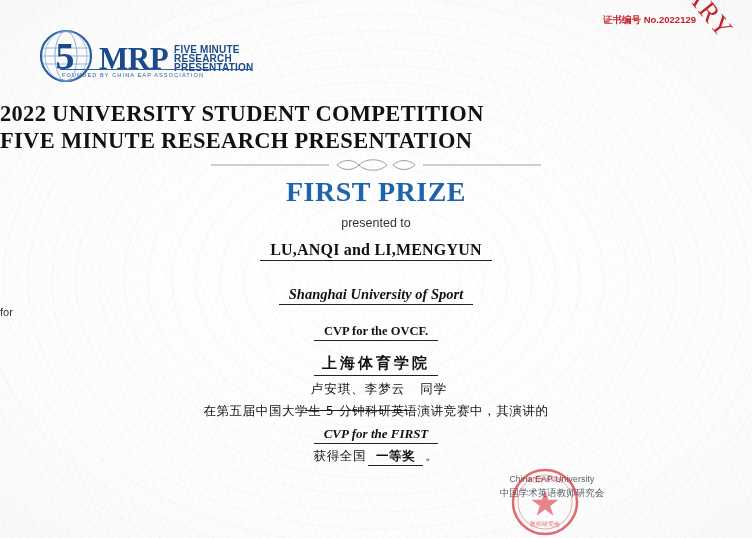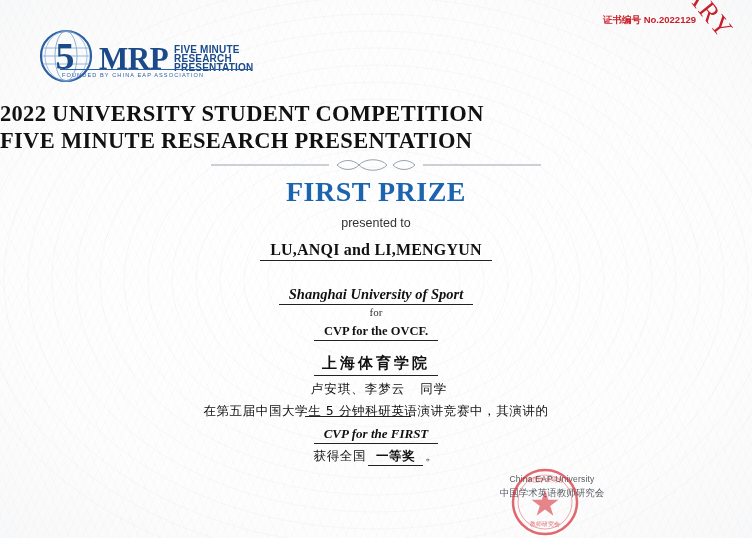--- a/index.html
+++ b/index.html
@@ -237,22 +237,22 @@
     font-size: 14.5px;
     color: #111111;
     border-bottom: 1px solid #222;
     padding: 0 10px 2px 10px;
   }
 
   .for-word {
     position: absolute;
     left: 0; right: 0;
     top: 306px;
-    text-align: center;
-    font-family: Liberation Serif, serif;
+    text-align: left;
+    font-family: Liberation Sans, sans-serif;
     font-size: 11px;
     color: #333333;
   }
 
   .topic-line {
     position: absolute;
     left: 0; right: 0;
     top: 321px;
     text-align: center;
   }
@@ -286,21 +286,21 @@
     position: absolute;
     left: 0; right: 0;
     top: 381px;
     text-align: center;
     font-family: "DejaVu Sans", sans-serif;
     font-size: 12.5px;
     color: #111111;
   }
   .cn-names .u {
     border-bottom: 1px solid #222;
-    padding: 0 6px 20px 6px;
+    padding: 0 6px 14px 6px;
     letter-spacing: 1px;
   }
   .cn-names .tail {
     margin-left: 9px;
     letter-spacing: 1px;
   }
 
   .cn-body {
     position: absolute;
     left: 0; right: 0;

